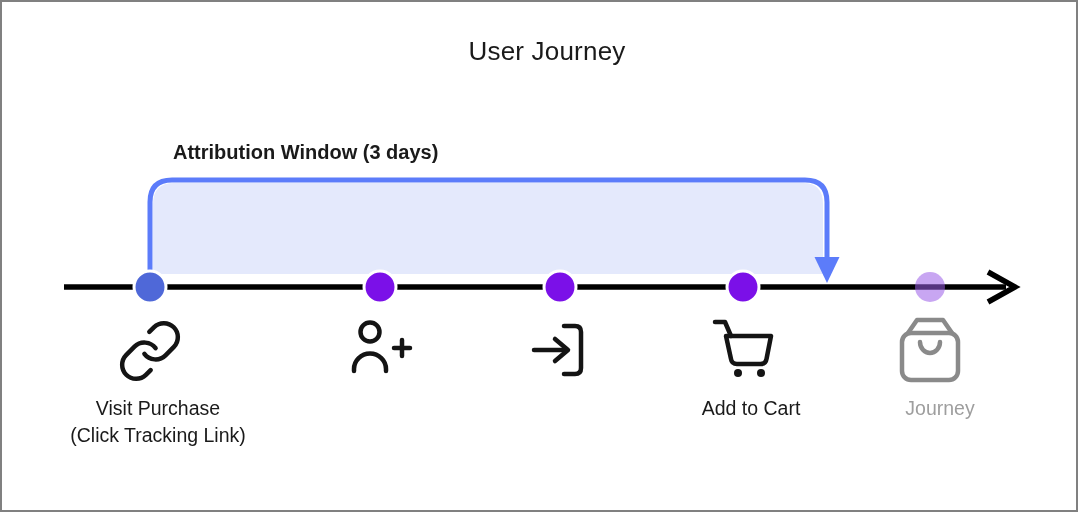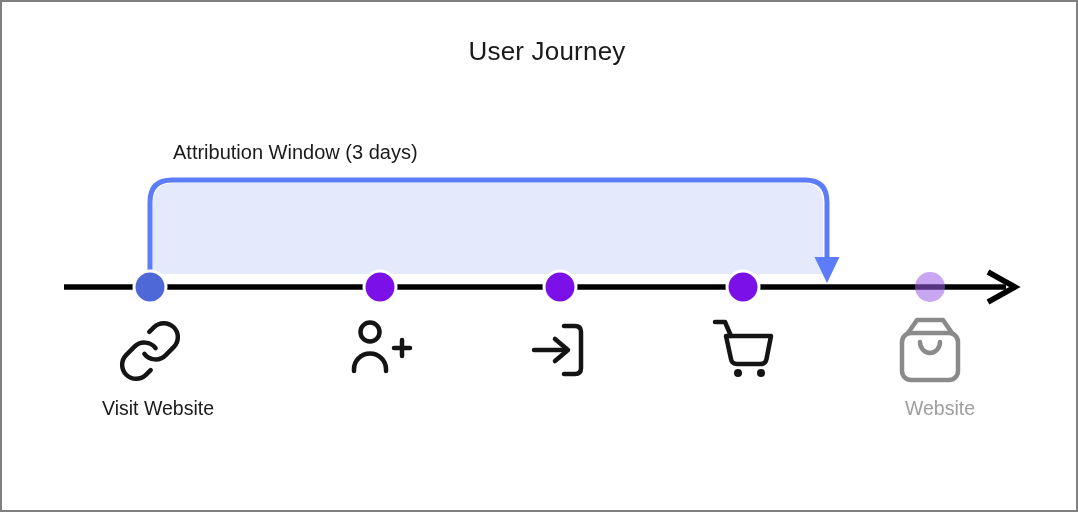--- a/index.html
+++ b/index.html
@@ -5,21 +5,21 @@
   html,body { margin:0; padding:0; background:#fff; }
   .frame {
     position:relative; width:1078px; height:512px; box-sizing:border-box;
     background:var(--background); border:2px solid var(--frame_border);
     font-family:"Liberation Sans", sans-serif; color:var(--text);
     overflow:hidden;
   }
   .abs { position:absolute;margin-left:8px; }
   svg.canvas { position:absolute; left:0; top:0; }
   .title { top:34px; left:0; width:100%; text-align:center; font-size:26px; letter-spacing:0.2px; }
-  .attr-label { top:139px; left:163px; font-size:20px; }
+  .attr-label { top:139px; left:163px; font-size:20px;font-weight:bold; }
   .evt { top:393px; width:220px; text-align:center; font-size:19.5px; line-height:27px; }
   .muted { color:var(--muted_text); }
 
   .win-fill   { fill:var(--window_fill); }
   .win-stroke { stroke:var(--window_border); fill:none; stroke-width:5; stroke-linecap:round; }
   .win-arrow  { fill:var(--window_border); }
   .tl         { stroke:var(--timeline); stroke-width:5.5; }
   .tl-head    { stroke:var(--timeline); stroke-width:5.5; fill:none; stroke-linejoin:miter; }
   .dot        { stroke:#ffffff; stroke-width:3; }
   .icon       { stroke:var(--icon_color); stroke-width:4.5; fill:none; stroke-linecap:round; stroke-linejoin:round; }
@@ -78,17 +78,19 @@
       <rect x="4" y="15" width="56" height="47" rx="9"></rect>
       <path d="M22 24 a10 11 0 0 0 20 0"></path>
     </g>
   </svg>
 
   <div class="abs title">User Journey</div>
 
   <div class="abs attr-label">Attribution Window (3 days)</div>
 
   <div class="abs evt" style="left:38px">
-    <div>Visit Website</div>
+    <div>Visit Purchase</div>
+    <div>(Click Tracking Link)</div>
   </div>
-  <div class="abs evt muted" style="left:820px">Website</div>
+  <div class="abs evt" style="left:631px">Add to Cart</div>
+  <div class="abs evt muted" style="left:820px">Journey</div>
 
 </div>
 
 </body></html>

